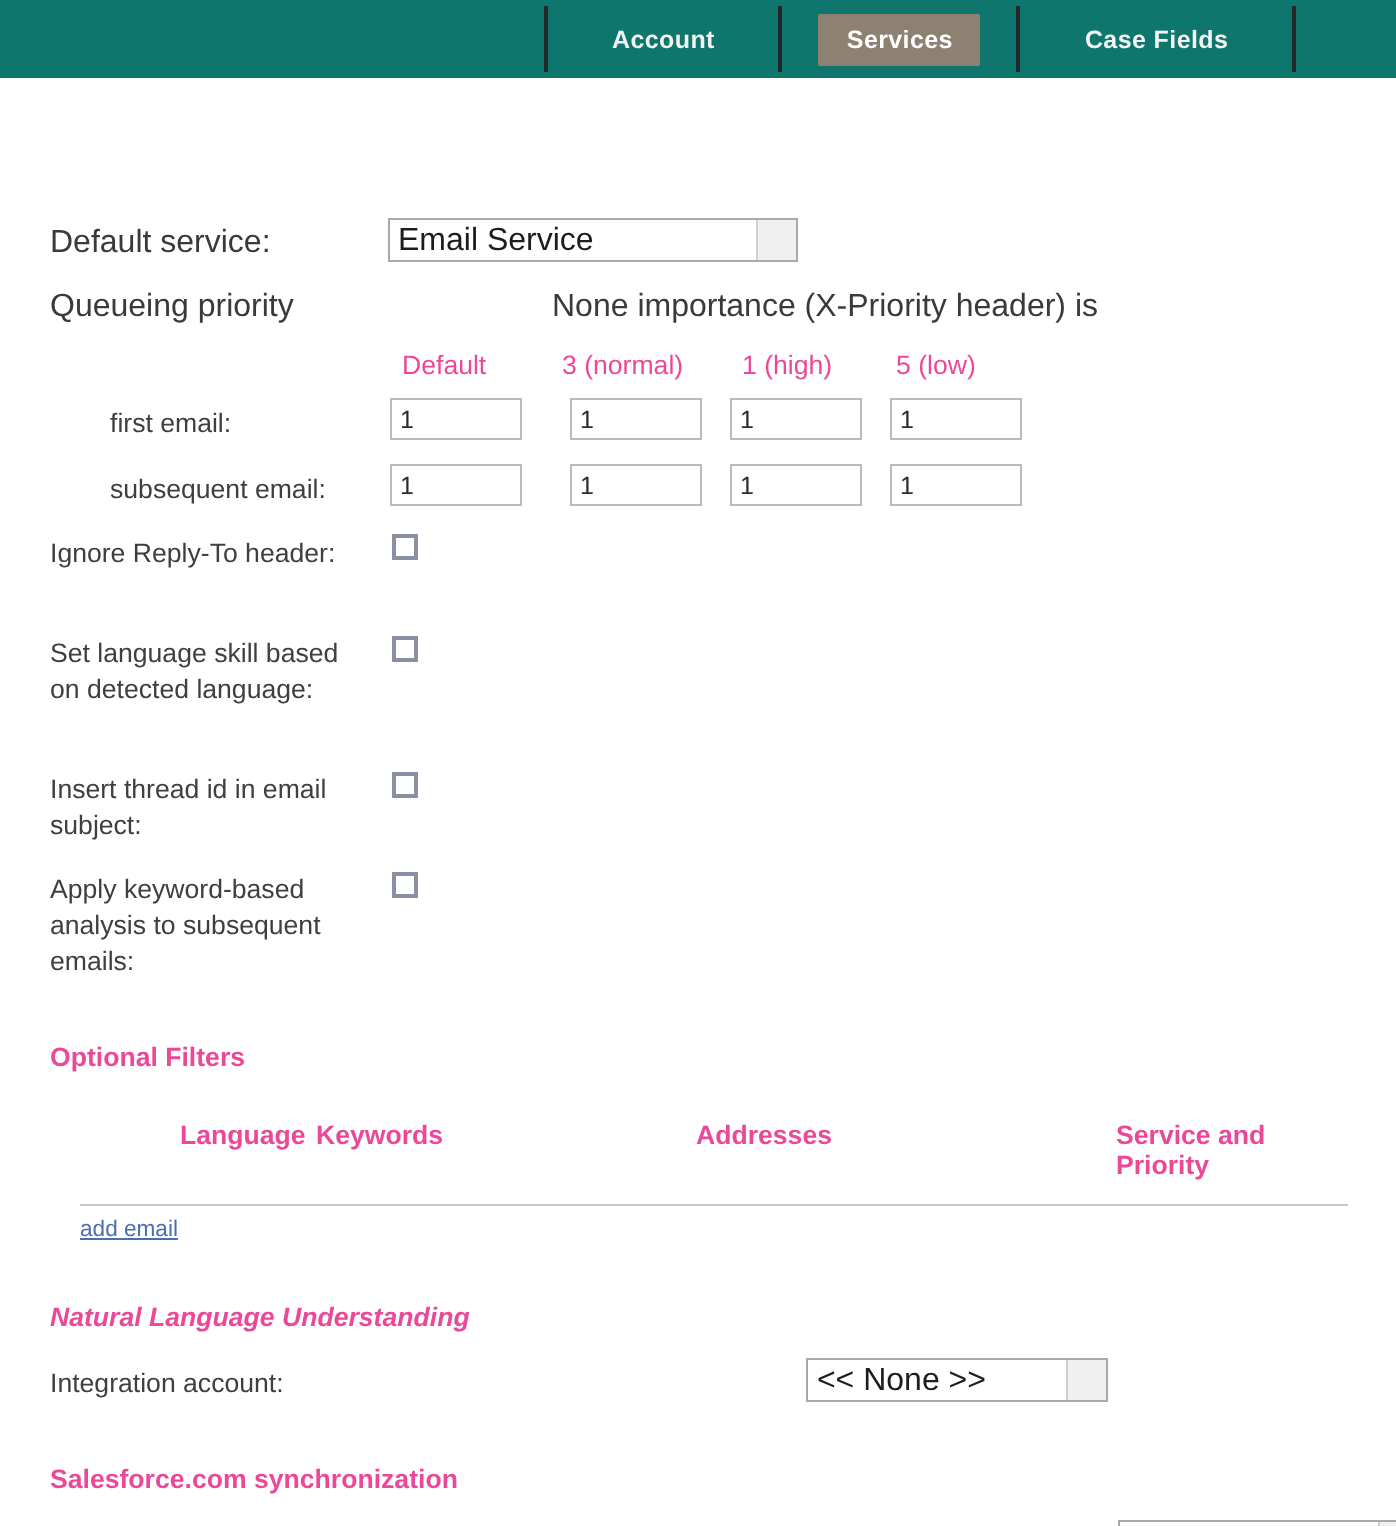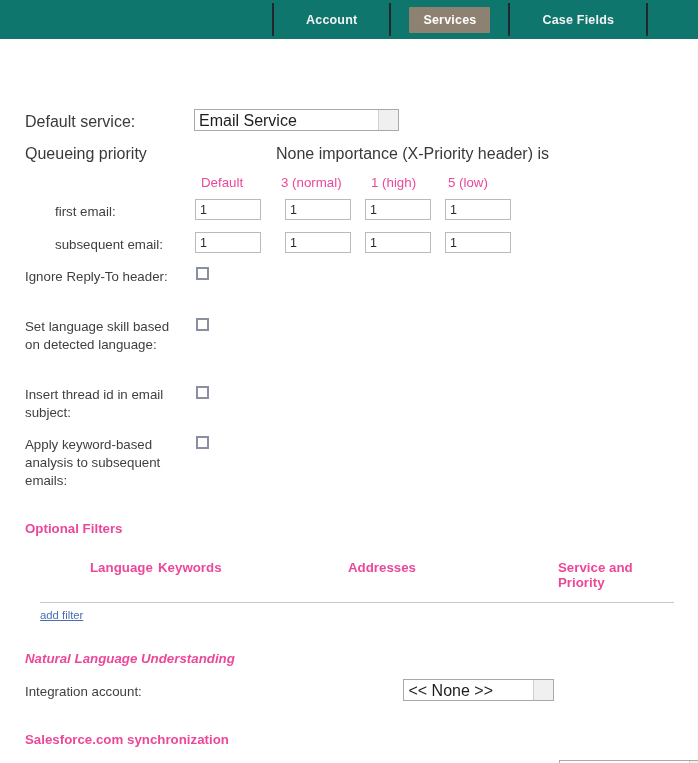--- a/index.html
+++ b/index.html
@@ -225,21 +225,21 @@
   
   <div class="row heading" style="left:25px; top:482px;">Optional Filters</div>
 
   <div class="row colhead" style="left:46px; top:521px; font-weight:bold;padding-left:44px;">Language</div>
   <div class="row colhead" style="left:158px; top:521px; font-weight:bold;">Keywords</div>
   <div class="row colhead" style="left:348px; top:521px; font-weight:bold;">Addresses</div>
   <div class="row colhead" style="left:558px; top:521px; font-weight:bold; width:90px;">Service and Priority</div>
 
   <div class="row hr" style="left:40px; top:563px; width:634px;"></div>
 
-  <a class="row link" style="left:40px; top:570px;">add filter</a>
+  <a class="row link" style="left:40px; top:570px;">add email</a>
 
   
   <div class="row heading" style="left:25px; top:612px;font-style:italic;">Natural Language Understanding</div>
   <div class="row label" style="left:25px; top:644px;">Integration account:</div>
   <div class="row selwrap" style="left:194px; top:640px;">
     <select class="sel" style="width:151px;">
       <option>&lt;&lt; None &gt;&gt;</option>
     </select>
     <span class="arrow"></span>
   </div>

